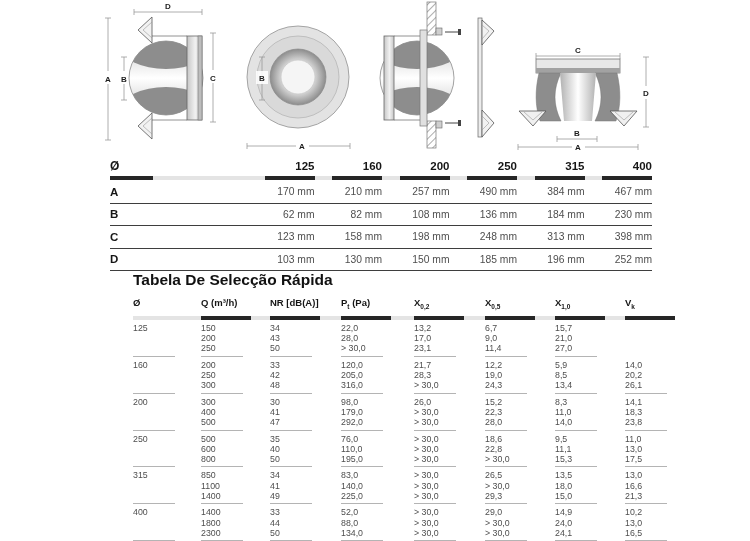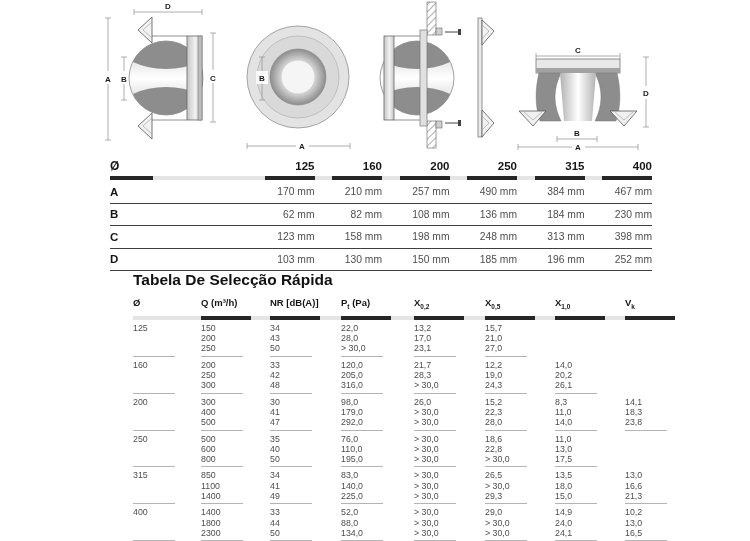--- a/index.html
+++ b/index.html
@@ -321,20 +321,26 @@
             <div class="sel-line">&gt; 30,0</div>
             <div class="sel-sep"></div>
           </div>
           <div class="sel-cell">
             <div class="sel-line">13,2</div>
             <div class="sel-line">17,0</div>
             <div class="sel-line">23,1</div>
             <div class="sel-sep"></div>
           </div>
           <div class="sel-cell">
+            <div class="sel-line">6,7</div>
+            <div class="sel-line">9,0</div>
+            <div class="sel-line">11,4</div>
+            <div class="sel-sep"></div>
+          </div>
+          <div class="sel-cell">
             <div class="sel-line">15,7</div>
             <div class="sel-line">21,0</div>
             <div class="sel-line">27,0</div>
             <div class="sel-sep"></div>
           </div>
         </div>
         <div class="sel-grid sel-group">
           <div class="sel-cell">
             <div class="sel-line">160</div>
             <div class="sel-sep"></div>
@@ -363,20 +369,26 @@
             <div class="sel-line">&gt; 30,0</div>
             <div class="sel-sep"></div>
           </div>
           <div class="sel-cell">
             <div class="sel-line">12,2</div>
             <div class="sel-line">19,0</div>
             <div class="sel-line">24,3</div>
             <div class="sel-sep"></div>
           </div>
           <div class="sel-cell">
+            <div class="sel-line">5,9</div>
+            <div class="sel-line">8,5</div>
+            <div class="sel-line">13,4</div>
+            <div class="sel-sep"></div>
+          </div>
+          <div class="sel-cell">
             <div class="sel-line">14,0</div>
             <div class="sel-line">20,2</div>
             <div class="sel-line">26,1</div>
             <div class="sel-sep"></div>
           </div>
         </div>
         <div class="sel-grid sel-group">
           <div class="sel-cell">
             <div class="sel-line">200</div>
             <div class="sel-sep"></div>
@@ -453,20 +465,26 @@
             <div class="sel-line">&gt; 30,0</div>
             <div class="sel-sep"></div>
           </div>
           <div class="sel-cell">
             <div class="sel-line">18,6</div>
             <div class="sel-line">22,8</div>
             <div class="sel-line">&gt; 30,0</div>
             <div class="sel-sep"></div>
           </div>
           <div class="sel-cell">
+            <div class="sel-line">9,5</div>
+            <div class="sel-line">11,1</div>
+            <div class="sel-line">15,3</div>
+            <div class="sel-sep"></div>
+          </div>
+          <div class="sel-cell">
             <div class="sel-line">11,0</div>
             <div class="sel-line">13,0</div>
             <div class="sel-line">17,5</div>
             <div class="sel-sep"></div>
           </div>
         </div>
         <div class="sel-grid sel-group">
           <div class="sel-cell">
             <div class="sel-line">315</div>
             <div class="sel-sep"></div>

